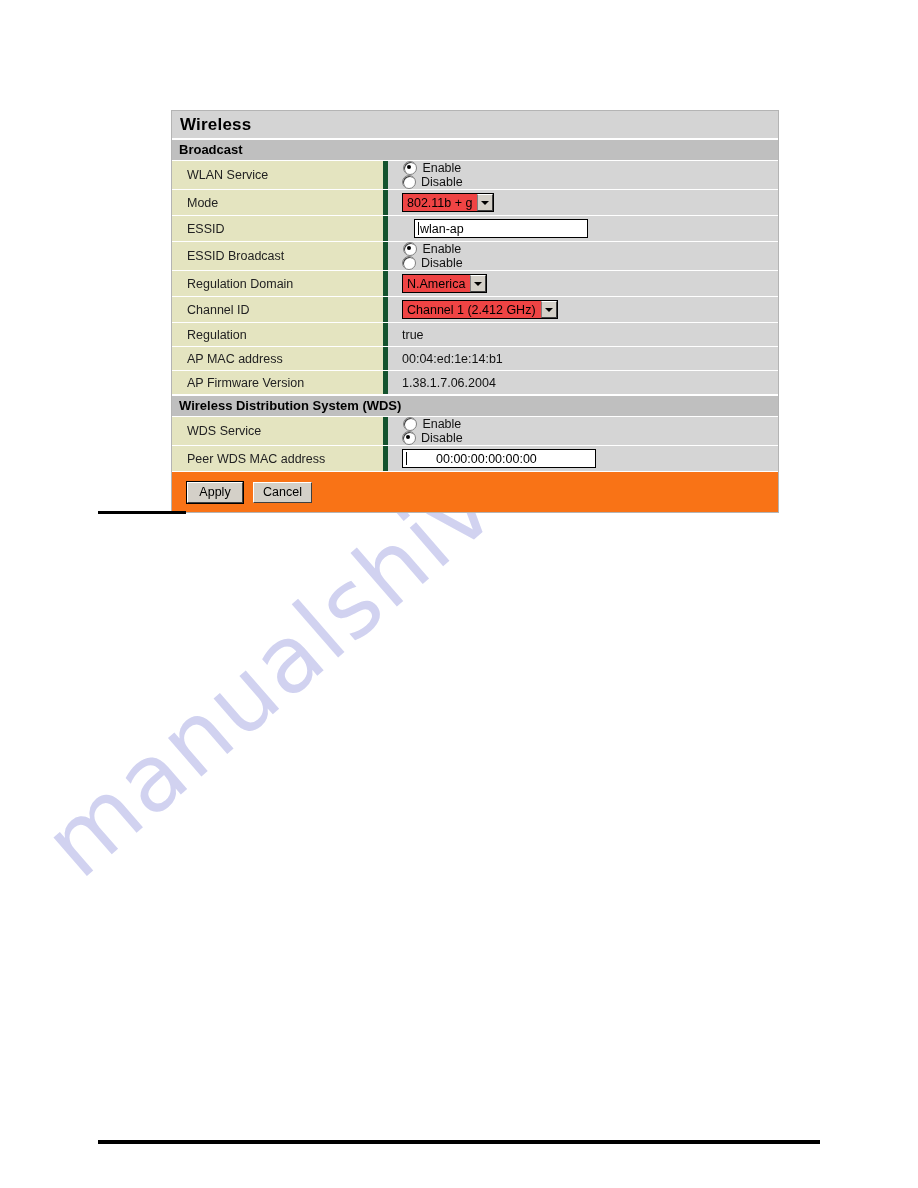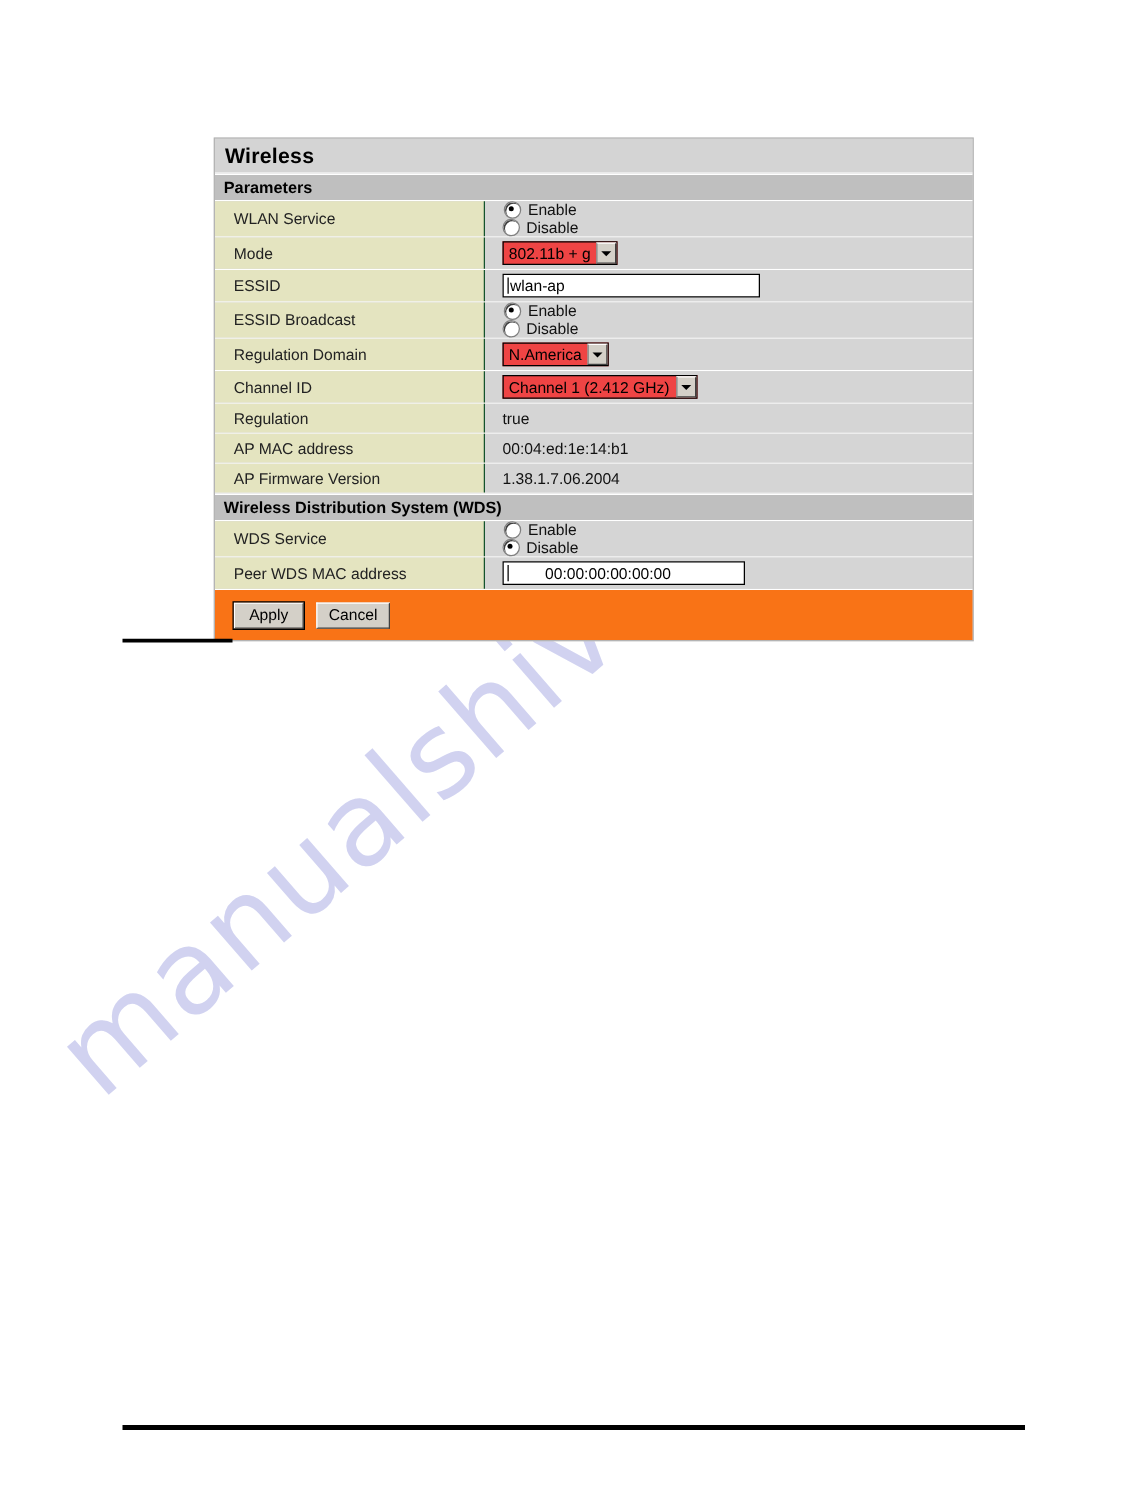--- a/index.html
+++ b/index.html
@@ -88,21 +88,21 @@
     align-items: stretch;
     border-bottom: 1px solid #ffffff;
     min-height: 23px;
   }
   .row.tall { min-height: 25px; }
 
   .cell-label {
     width: 216px;
     min-width: 216px;
     background: #e4e4c0;
-    border-right: 1px solid #14532d;
+    border-right: 5px solid #14532d;
     font-size: 12.5px;
     color: #222;
     padding-left: 15px;
     display: flex;
     align-items: center;
     box-sizing: border-box;
   }
 
   .cell-value {
     flex: 1;
@@ -196,21 +196,21 @@
     position: relative;
   }
   .textbox .caret {
     display: inline-block;
     width: 1px;
     height: 13px;
     background: #000;
     margin-right: 1px;
     flex: none;
   }
-  #essid-input  { width: 206px; }
+  #essid-input  { width: 174px; margin-left: 12px; }
   #peer-mac-input { width: 194px; gap: 28px; }
 
   .plain-value { font-size: 12.5px; color: #111; }
 
   
   .button-bar {
     background: #f97316;
     height: 40px;
     display: flex;
     align-items: center;
@@ -263,21 +263,21 @@
 <div id="watermark">
   <div class="wm-text">manualshive.com</div>
 </div>
 
 <div id="page">
 
   <div id="config-panel">
 
     <div class="panel-title">Wireless</div>
 
-    <div class="section-head">Parameters</div>
+    <div class="section-head">Broadcast</div>
 
     <div class="row">
       <div class="cell-label">WLAN Service</div>
       <div class="cell-value">
         <div class="radio-group">
           <label class="radio-opt">
             <span class="radio-dot on"></span>
             <span>Enable</span>
           </label>
           <label class="radio-opt">

